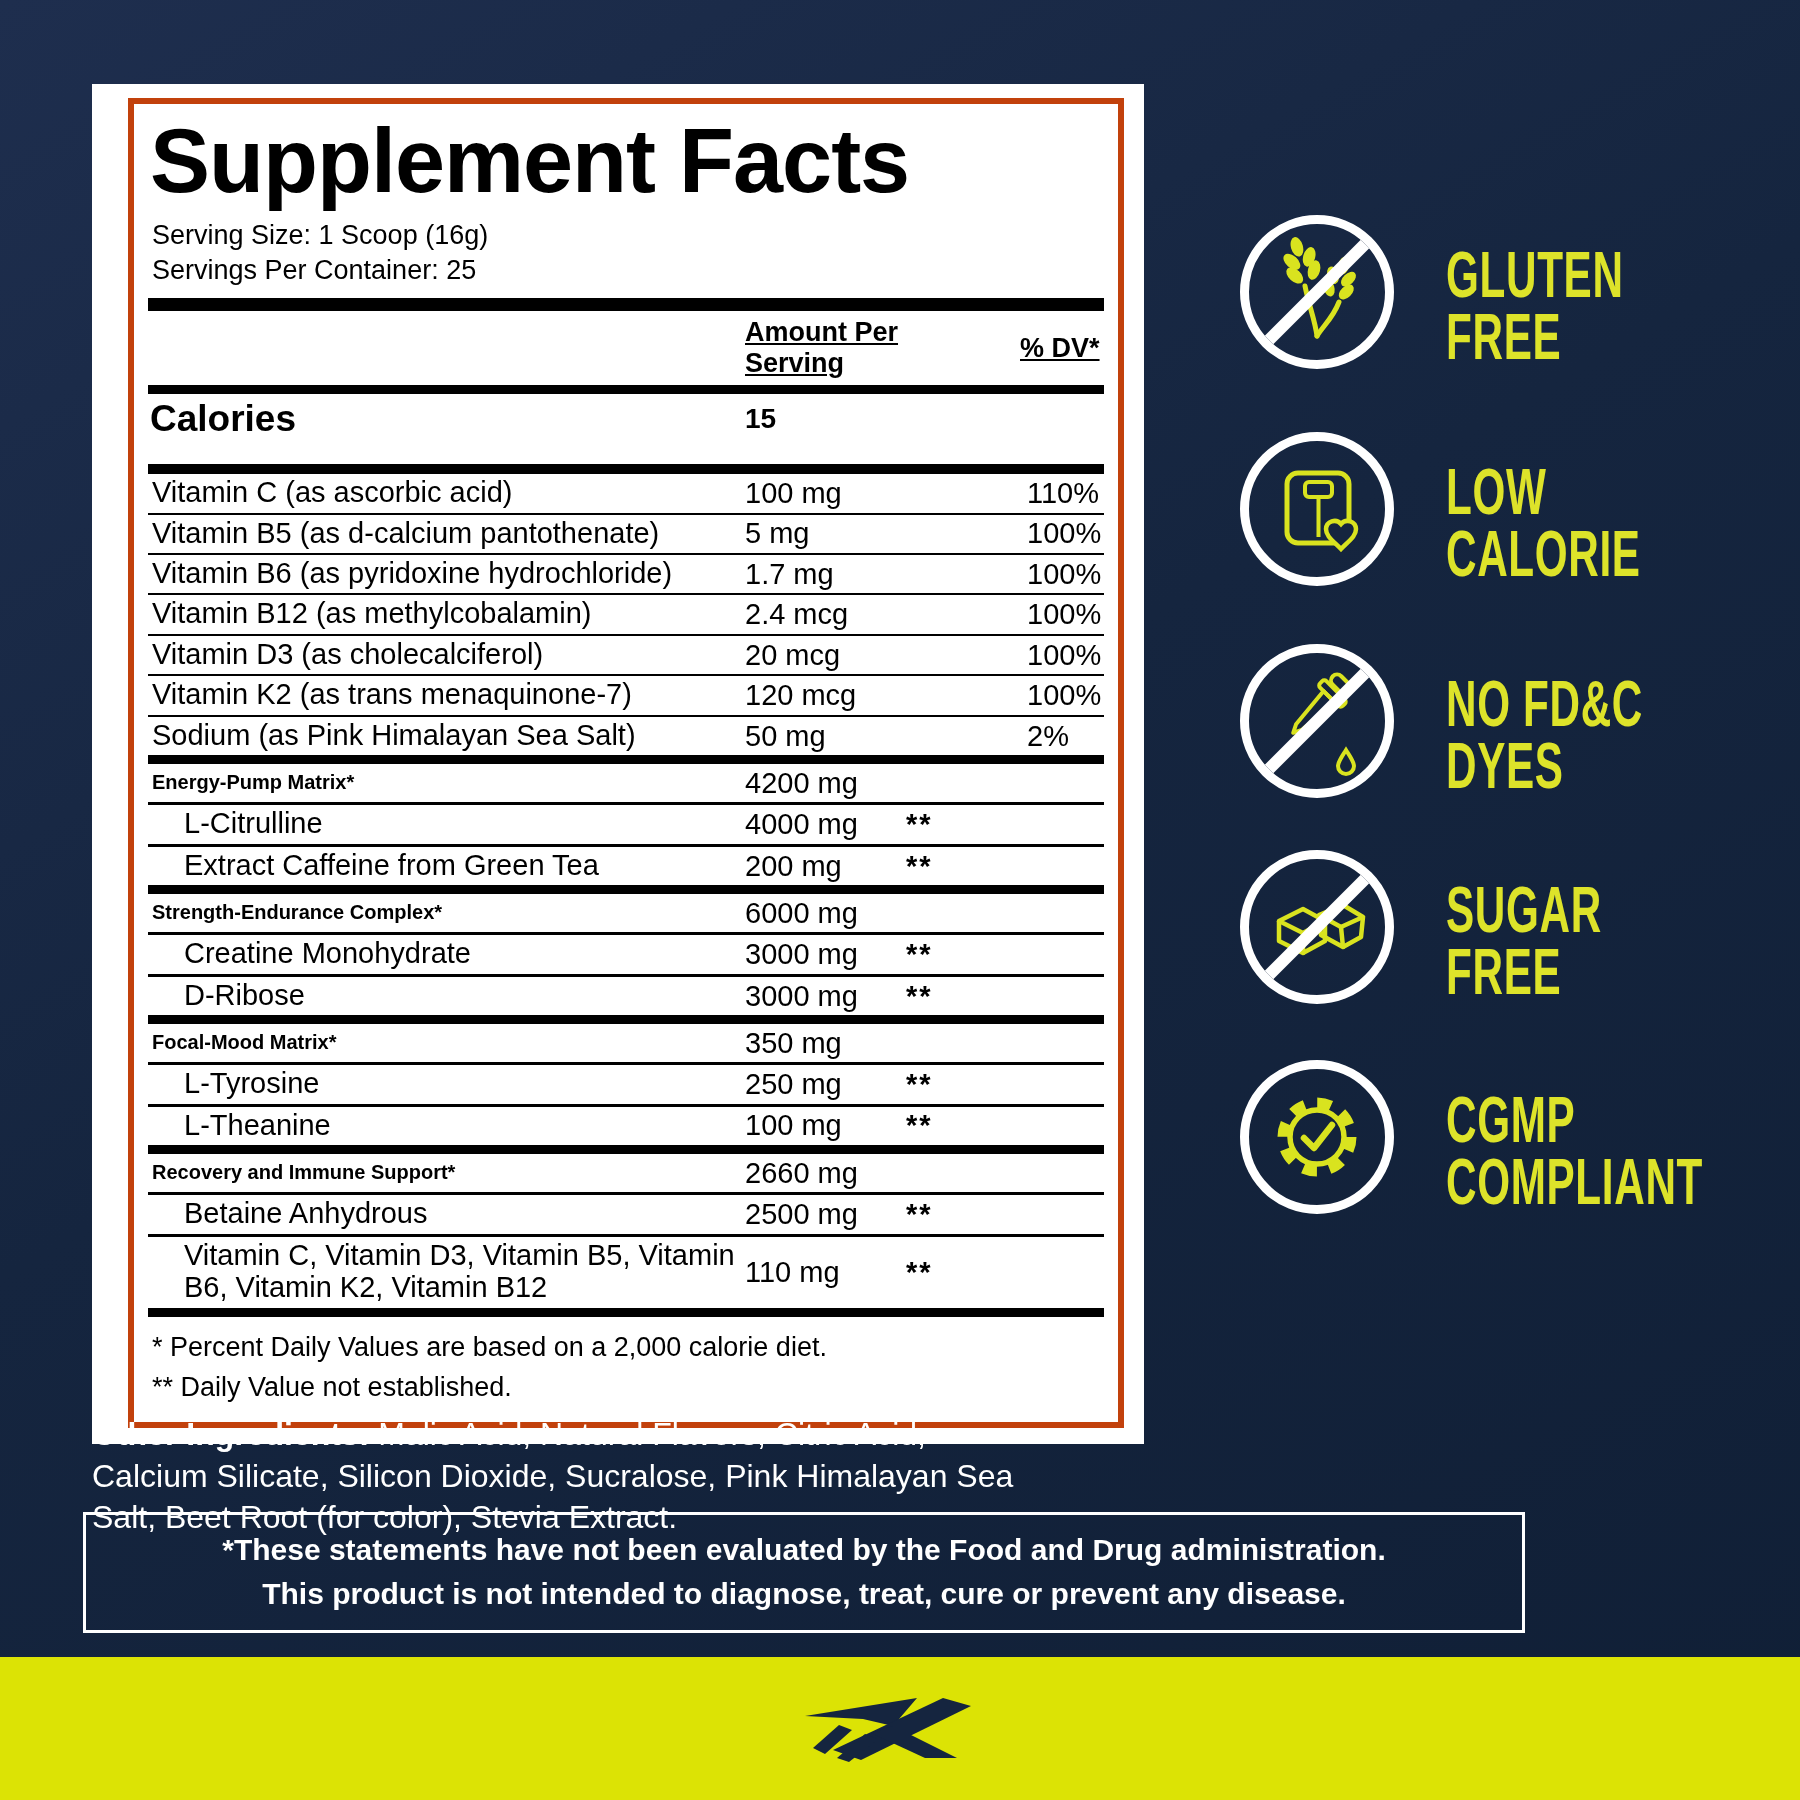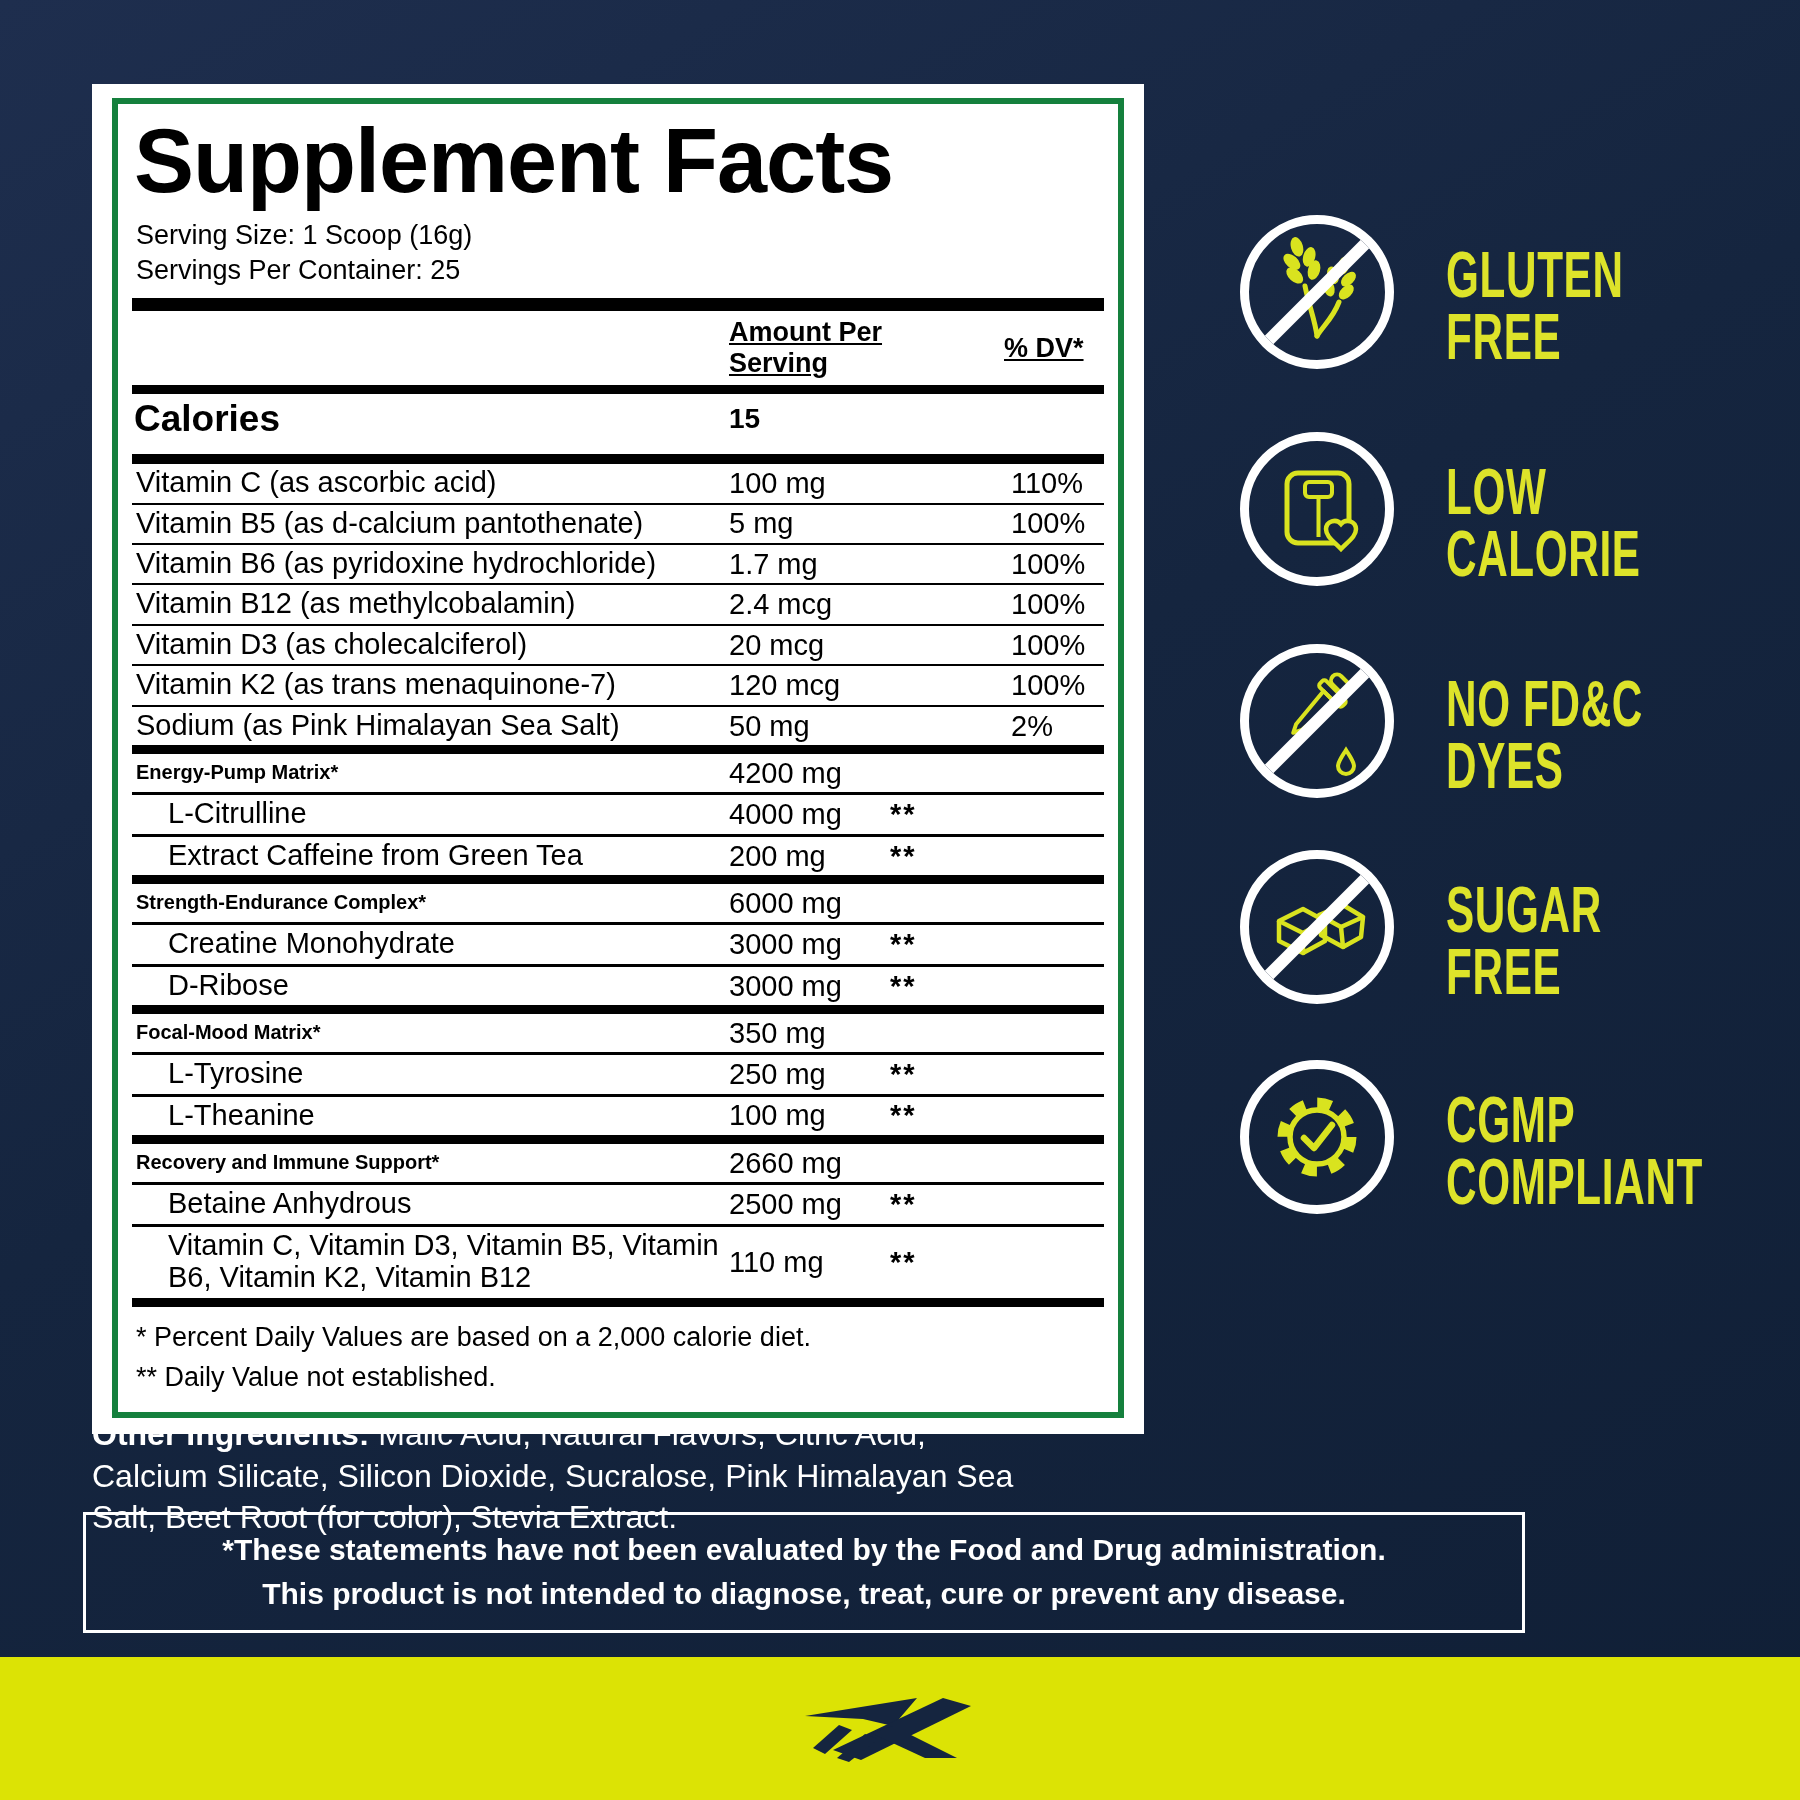--- a/index.html
+++ b/index.html
@@ -3,31 +3,31 @@
 <meta charset="utf-8">
 <style>
   html,body{margin:0;padding:0;}
   body{
     width:1800px;height:1800px;position:relative;overflow:hidden;
     background:linear-gradient(150deg,#1e2e4e 0%,#15253f 45%,#101f36 100%);
     font-family:"Liberation Sans",sans-serif;
   }
   
   #facts-panel{position:absolute;left:92px;top:84px;width:1052px;background:#ffffff;}
-  #facts-box{margin:14px 20px 16px 20px;border:6px solid #15803d;padding:0 14px 14px 14px;color:#000;}
+  #facts-box{margin:14px 20px 16px 36px;border:6px solid #c2410c;padding:0 14px 14px 14px;color:#000;}
   .sf-title{font-size:90px;font-weight:bold;letter-spacing:-1px;line-height:1.02;margin:12px 0 10px 2px;}
   .serving-line{font-size:27px;line-height:1.3;margin-left:4px;}
   .bar{background:#000;height:9px;}
   .bar.lg{height:13px;margin-top:10px;}
   .bar.cal{height:10px;}
   .grid{display:grid;grid-template-columns:597px 157px 1fr;align-items:center;}
   .hdr-row{padding:6px 0 6px 0;text-decoration:underline;}
   .hdr-amount{font-weight:bold;font-size:27px;line-height:1.15;}
   .hdr-dv{font-weight:bold;font-size:27px;padding-left:118px;}
-  .cal-row{padding:4px 0 14px 0;}
+  .cal-row{padding:4px 0 24px 0;}
   .cal-label{font-size:37px;font-weight:bold;padding-left:2px;}
   .cal-value{font-size:28px;font-weight:bold;}
   .row{min-height:36px;font-size:29px;}
   .row .lbl{padding:2px 0 4px 4px;line-height:1.12;}
   .row.section{min-height:38px;}
   .row.section .lbl{font-weight:bold;font-size:20px;}
   .row.sub .lbl{padding-left:36px;}
   .row .amt{font-size:29px;}
   .row.item.bt{border-top:2px solid #000;}
   .row.sub.bt{border-top:3px solid #000;}

